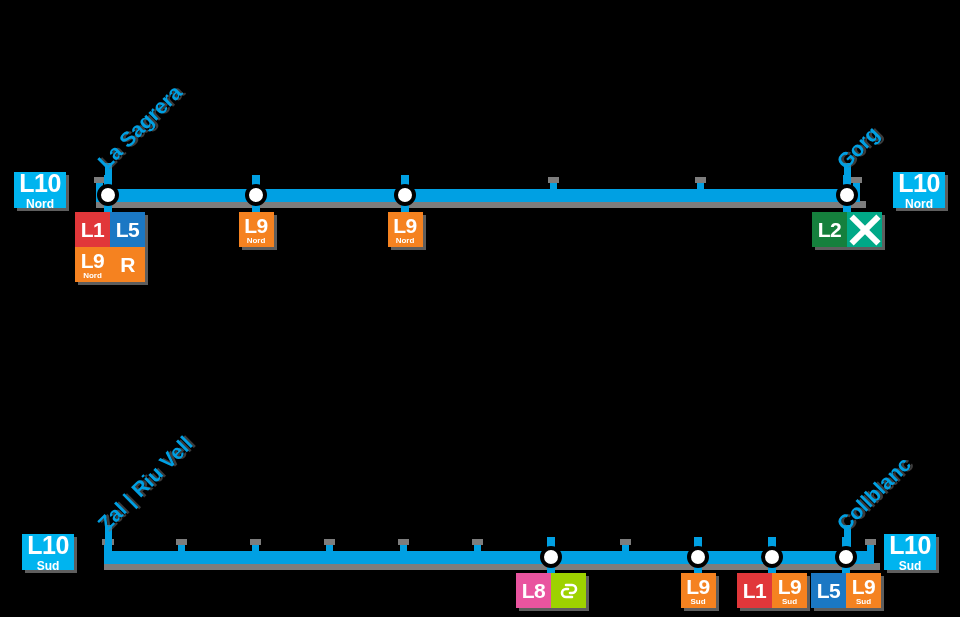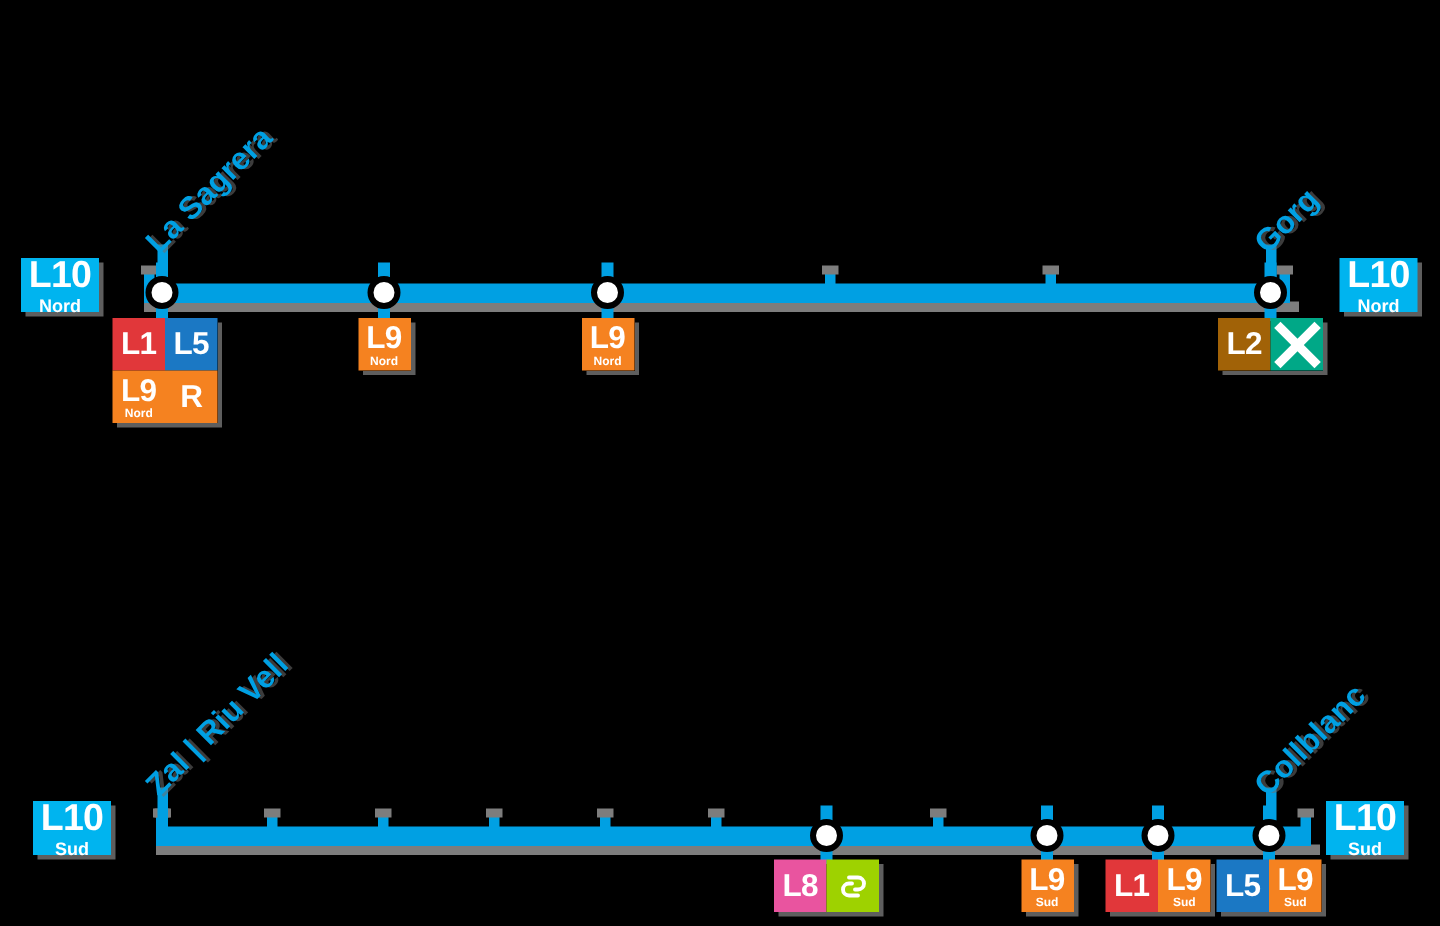--- a/index.html
+++ b/index.html
@@ -226,21 +226,21 @@
         <span class="b-num">L9</span>
         <span class="b-sub">Nord</span>
       </div>
     </div>
     <div class="tick" style="left: 550px; top: 180px; background: rgb(0, 160, 227);"></div>
     <div class="tick" style="left: 697px; top: 180px; background: rgb(0, 160, 227);"></div>
     <div class="station-stub" style="left: 843px; top: 175px; background: rgb(0, 160, 227);"></div>
     <div class="station-stub" style="left: 843px; top: 198px; background: rgb(0, 160, 227);"></div>
     <div class="station" style="left: 836px; top: 184px;"></div>
     <div class="badge-group" style="width: 70px; left: 812px; top: 212px;">
-      <div class="badge single" style="background: #a16207;">
+      <div class="badge single" style="background: #15803d;">
         <span class="b-num">L2</span>
       </div>
       <div class="tram-icon" style="background: rgb(0, 168, 135);">
         <div class="tx1"></div>
         <div class="tx2"></div>
       </div>
     </div>
     <div class="leader" style="left: 105px; height: 22px; top: 163px; background: rgb(0, 160, 227);"></div>
     <div class="st-label up" style="left: 110px; top: 150px; color: rgb(0, 160, 227);">La Sagrera</div>
     <div class="leader" style="left: 844px; height: 22px; top: 163px; background: rgb(0, 160, 227);"></div>

